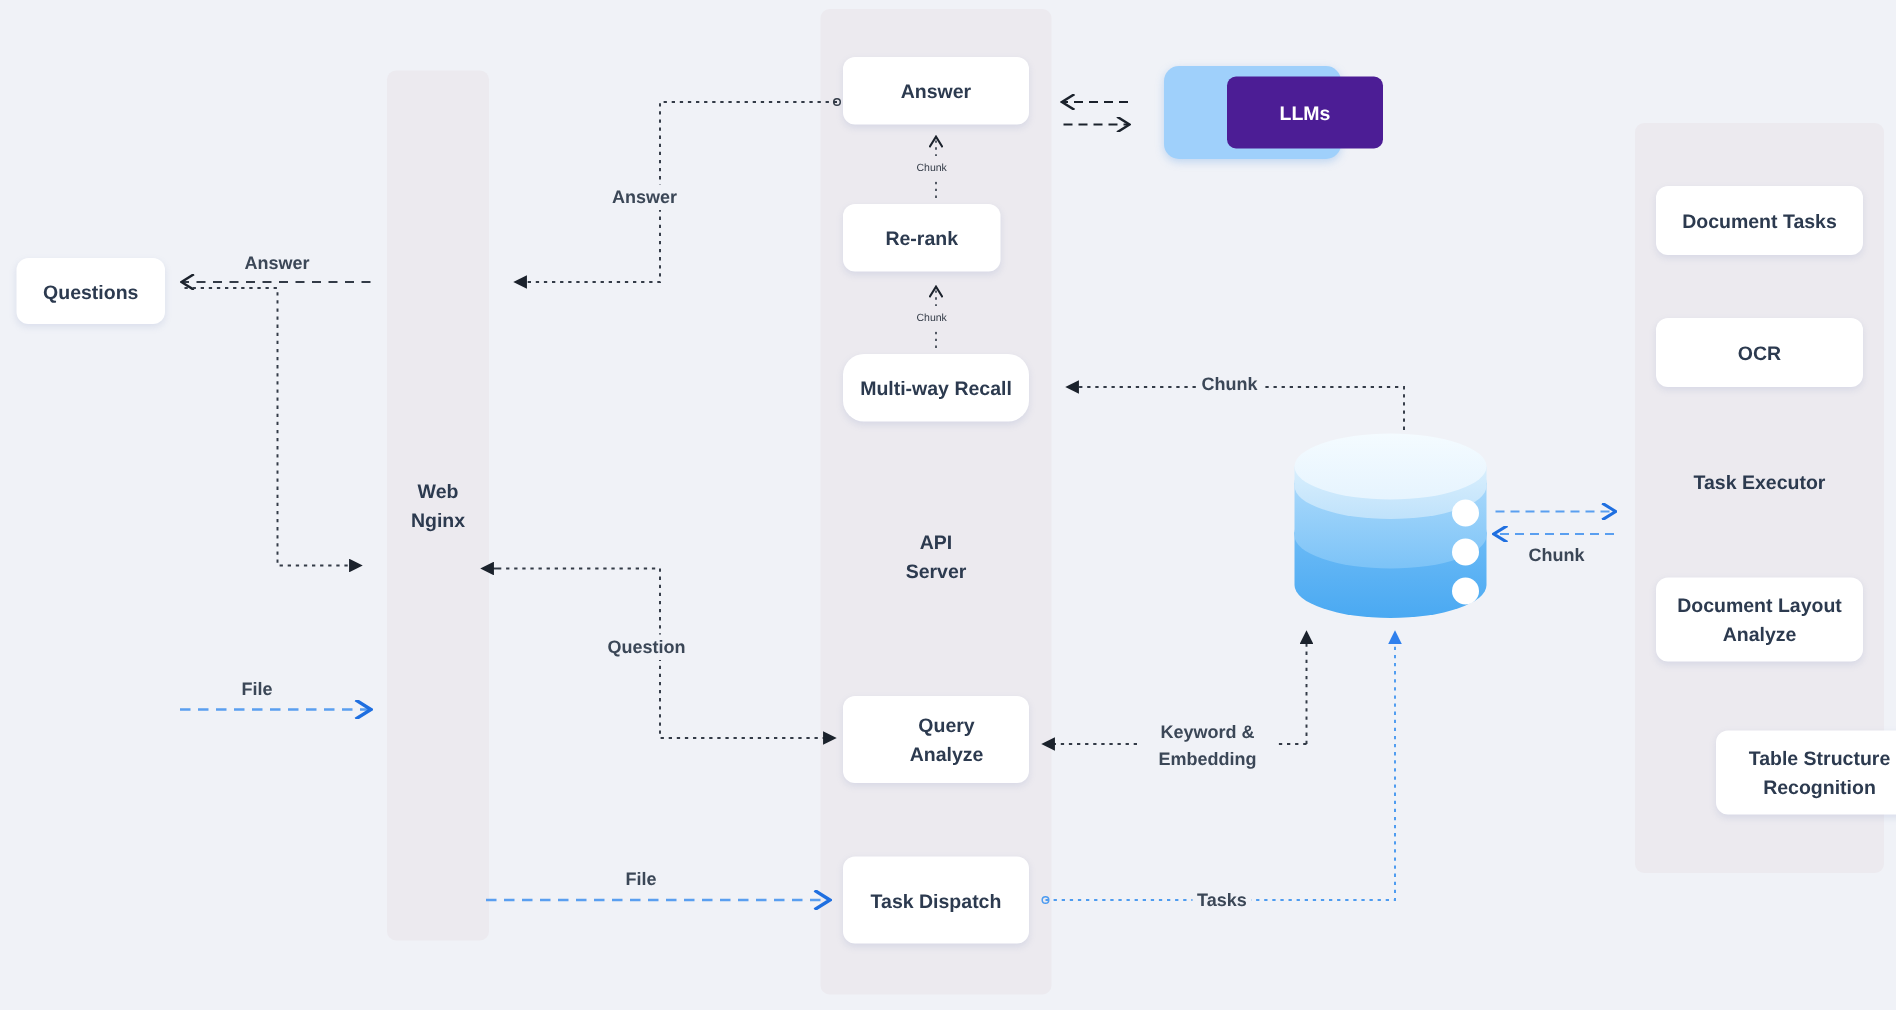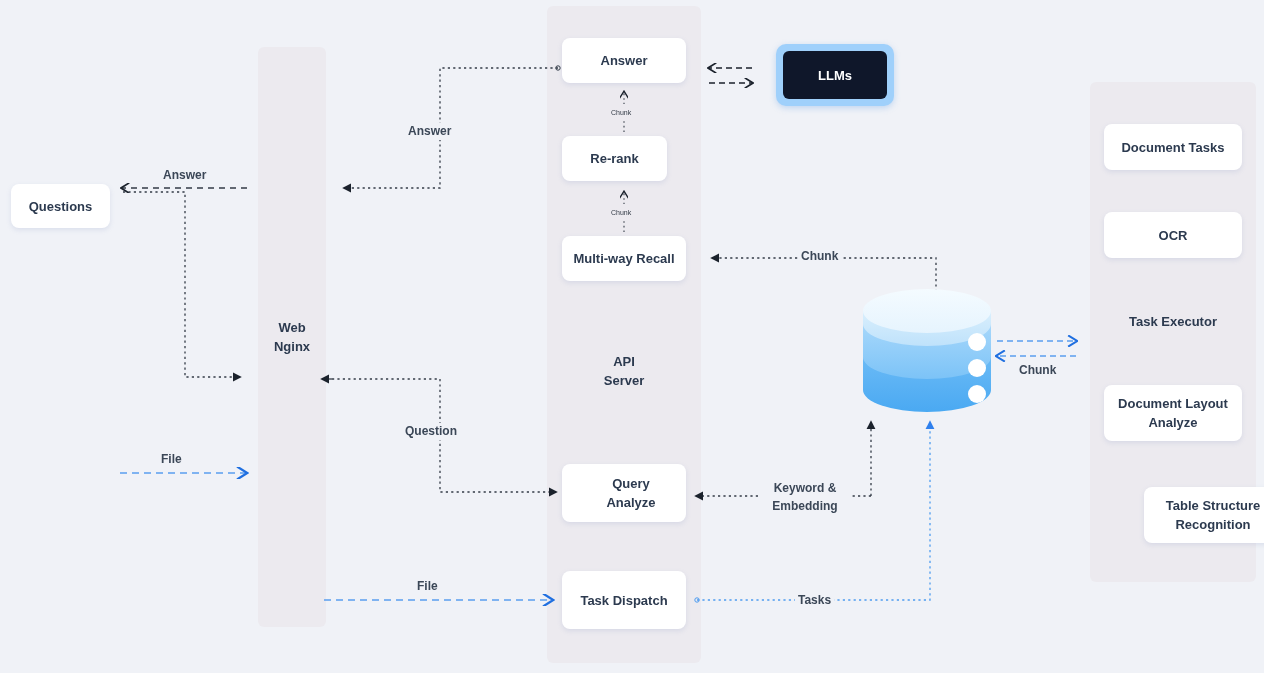--- a/index.html
+++ b/index.html
@@ -91,25 +91,25 @@
     justify-content: center;
     text-align: center;
     font-size: 13px;
     font-weight: bold;
     line-height: 19px;
     color: #2c3a4f;
     z-index: 3;
     box-sizing: border-box;
     padding: 2px 6px;
   }
-  .n-questions  { left: 11px;   top: 184px; width: 99px;  height: 44px; }
+  .n-questions  { left: 11px;   top: 172px; width: 99px;  height: 44px; }
   .n-documents  { left: 11px;   top: 448px; width: 99px;  height: 44px; }
   .n-answer     { left: 562px;  top: 38px;  width: 124px; height: 45px; }
   .n-rerank     { left: 562px;  top: 136px; width: 105px; height: 45px; }
-  .n-recall     { left: 562px;  top: 236px; width: 124px; height: 45px; }
+  .n-recall     { left: 562px;  top: 236px; width: 124px; height: 45px; border-radius: 14px; }
   .n-query      { left: 562px;  top: 464px; width: 124px; height: 58px; padding-left: 20px; }
   .n-dispatch   { left: 562px;  top: 571px; width: 124px; height: 58px; }
   .n-parser     { left: 1104px; top: 124px; width: 138px; height: 46px; }
   .n-ocr        { left: 1104px; top: 212px; width: 138px; height: 46px; }
   .n-layout     { left: 1104px; top: 385px; width: 138px; height: 56px; }
   .n-table      { left: 1144px; top: 487px; width: 138px; height: 56px; }
   
   .llm-outer {
     position: absolute;
     left: 776px;
@@ -119,28 +119,29 @@
     background: #9fd0fb;
     border-radius: 10px;
     padding: 7px;
     box-sizing: border-box;
     box-shadow: 0 2px 6px rgba(100, 160, 230, 0.35);
     z-index: 3;
   }
   .llm-inner {
     width: 100%;
     height: 100%;
-    background: #0f172a;
+    background: #4c1d95;
     border-radius: 6px;
     display: flex;
     align-items: center;
     justify-content: center;
     color: #ffffff;
     font-size: 13px;
     font-weight: bold;
+    margin-left: 35px;
   }
   
   .edge-label {
     position: absolute;
     z-index: 4;
     font-size: 12px;
     font-weight: bold;
     line-height: 17px;
     color: #3b4757;
     text-align: center;

